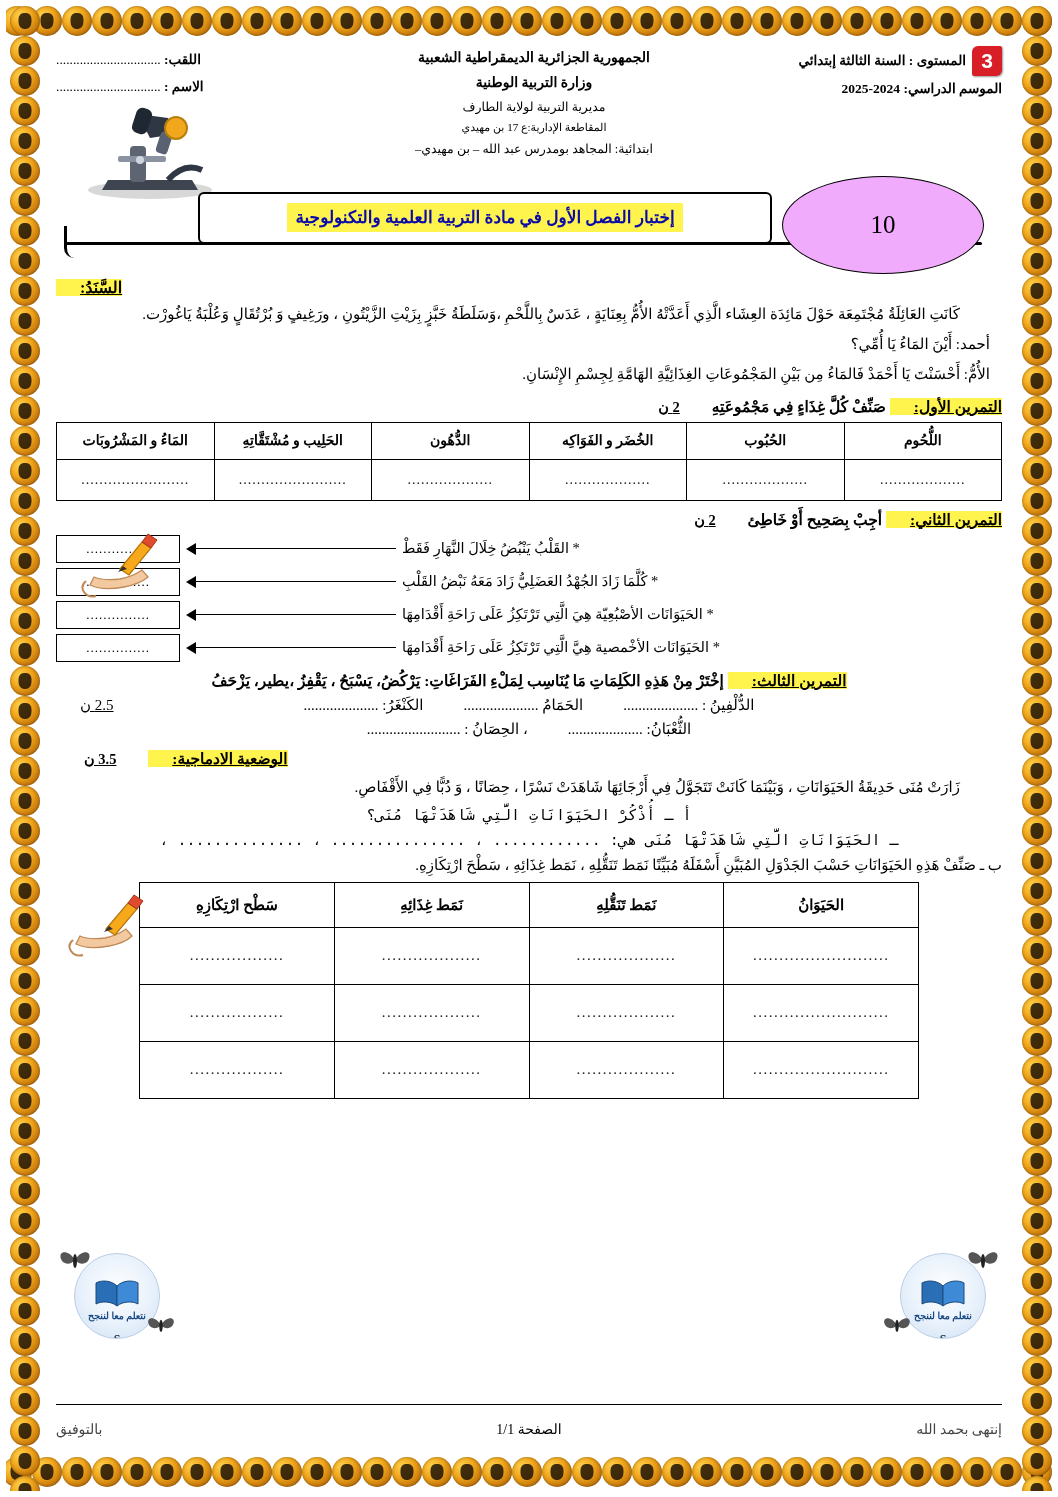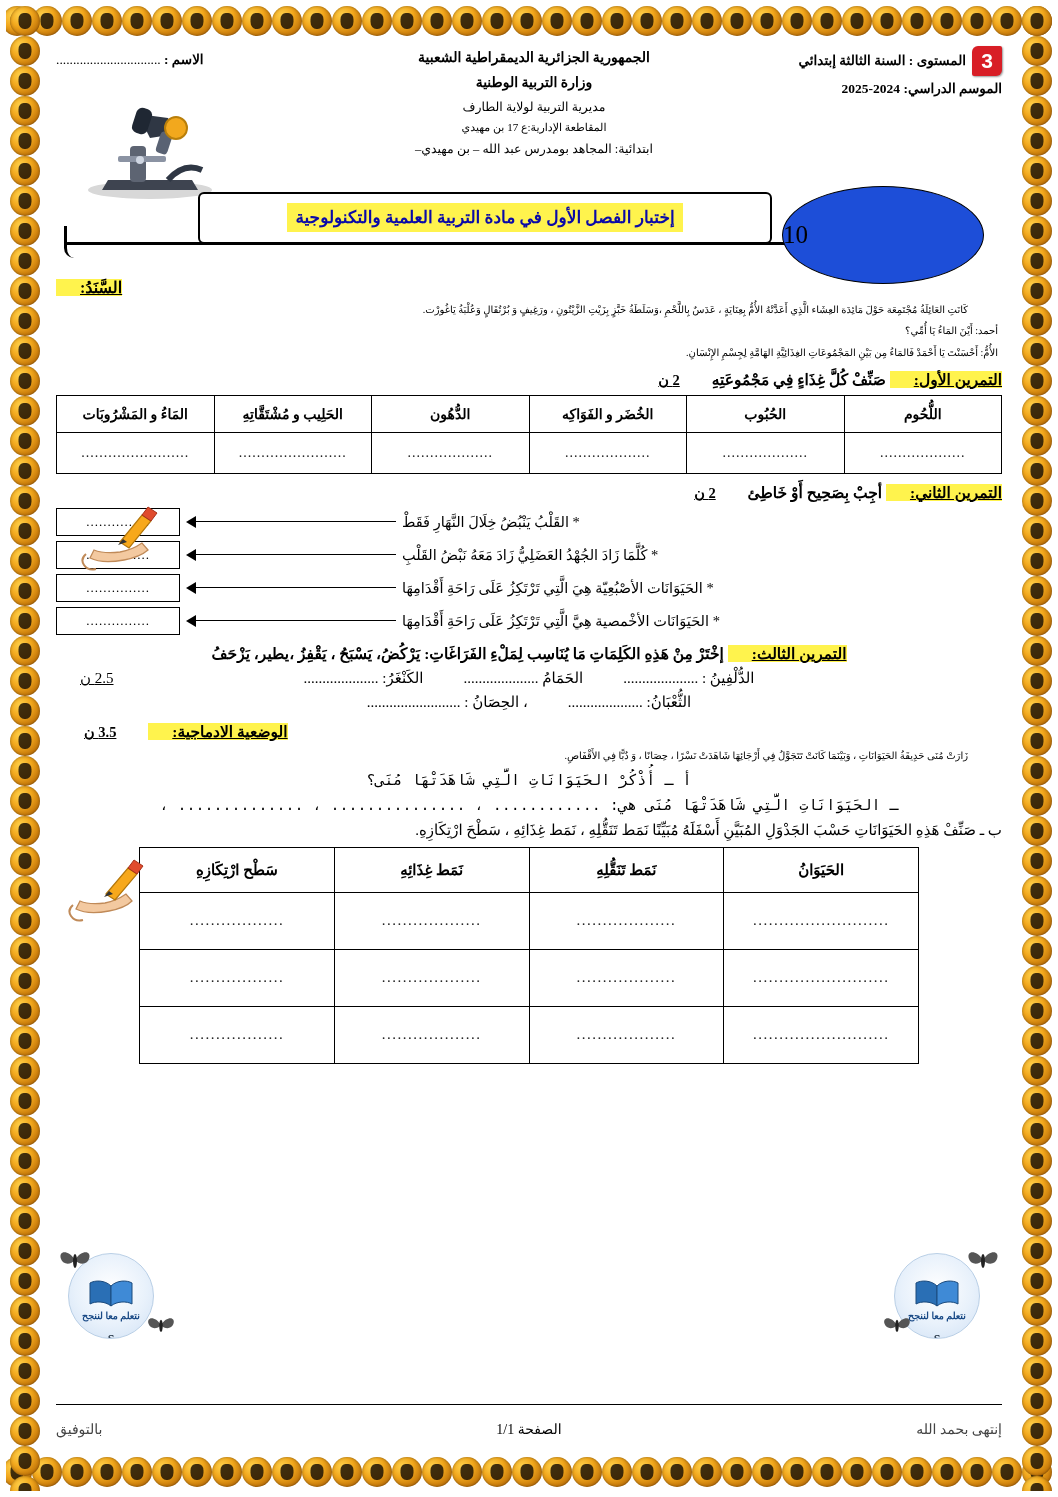--- a/index.html
+++ b/index.html
@@ -104,31 +104,31 @@
 
   
   .title-area {
     position: relative;
     margin-top: 4px;
     height: 112px;
   }
   .oval {
     position: absolute;
     right: 18px;
-    top: 22px;
+    top: 12px;
     width: 200px;
     height: 96px;
     border: 1.6px solid #000;
     border-radius: 50%;
     display: flex;
     align-items: center;
-    justify-content: flex-end;
+    justify-content: center;
     font-size: 25px;
     font-family: "Liberation Serif", serif;
-    background: #1d4ed8;
+    background: #f0abfc;
     z-index: 3;
   }
   .title-box {
     position: absolute;
     right: 230px;
     top: 28px;
     width: 570px;
     height: 48px;
     border: 2.5px solid #000;
     border-radius: 6px;
@@ -170,23 +170,23 @@
   
   .hl { background: #fff34d; font-weight: bold; }
   .underline { text-decoration: underline; padding-left: 24px; }
 
   .sanad-label {
     text-align: left;
     font-size: 16px;
     margin-top: 2px;
   }
   p.body-text {
-    font-size: 10px;
+    font-size: 15px;
     line-height: 1.75;
-    margin: 4px 4px;
+    margin: 4px 12px;
     text-align: justify;
   }
   .indent { text-indent: 30px; }
 
   .ex-head {
     font-size: 15.5px;
     margin: 10px 0 6px 0;
     font-weight: bold;
     text-align: right;
   }
@@ -313,21 +313,21 @@
   .logo {
     position: absolute;
     width: 120px;
     height: 112px;
     bottom: 96px;
   }
   .logo.left { left: 14px; }
   .logo.right { right: 14px; }
   .logo .circle {
     position: absolute;
-    left: 12px; top: 6px;
+    left: 18px; top: 6px;
     width: 84px; height: 84px;
     border-radius: 50%;
     background: radial-gradient(circle at 50% 42%, #ffffff 0%, #e8f1fb 55%, #cfe0f4 100%);
     border: 1px solid #b9cfe6;
     overflow: hidden;
   }
   .logo .book {
     position: absolute;
     left: 50%; top: 24px;
     transform: translateX(-50%);
@@ -576,20 +576,24 @@
 
     <div class="hdr-center">
       <div class="ln1">الجمهورية الجزائرية الديمقراطية الشعبية</div>
       <div class="ln2">وزارة التربية الوطنية</div>
       <div class="ln3">مديرية التربية لولاية الطارف</div>
       <div class="ln4">المقاطعة الإدارية:ع 17 بن مهيدي</div>
       <div class="ln5">ابتدائية: المجاهد بومدرس عبد الله – بن مهيدي–</div>
     </div>
 
     <div class="hdr-left">
+      <div class="row">
+        <span class="lbl">اللقب:</span>
+        <span class="dotfill">...............................</span>
+      </div>
       <div class="row">
         <span class="lbl">الاسم  :</span>
         <span class="dotfill">...............................</span>
       </div>
 
       <svg class="microscope" viewBox="0 0 150 110">
         <ellipse cx="78" cy="96" rx="62" ry="9" fill="#d8d8d8"></ellipse>
         <path d="M30 96 L126 96 L120 86 L36 86 Z" fill="#3e4450"></path>
         <rect x="58" y="52" width="16" height="36" rx="4" fill="#5d6472"></rect>
         <path d="M66 20 L96 24 L104 40 L78 44 Z" fill="#2f3744"></path>

